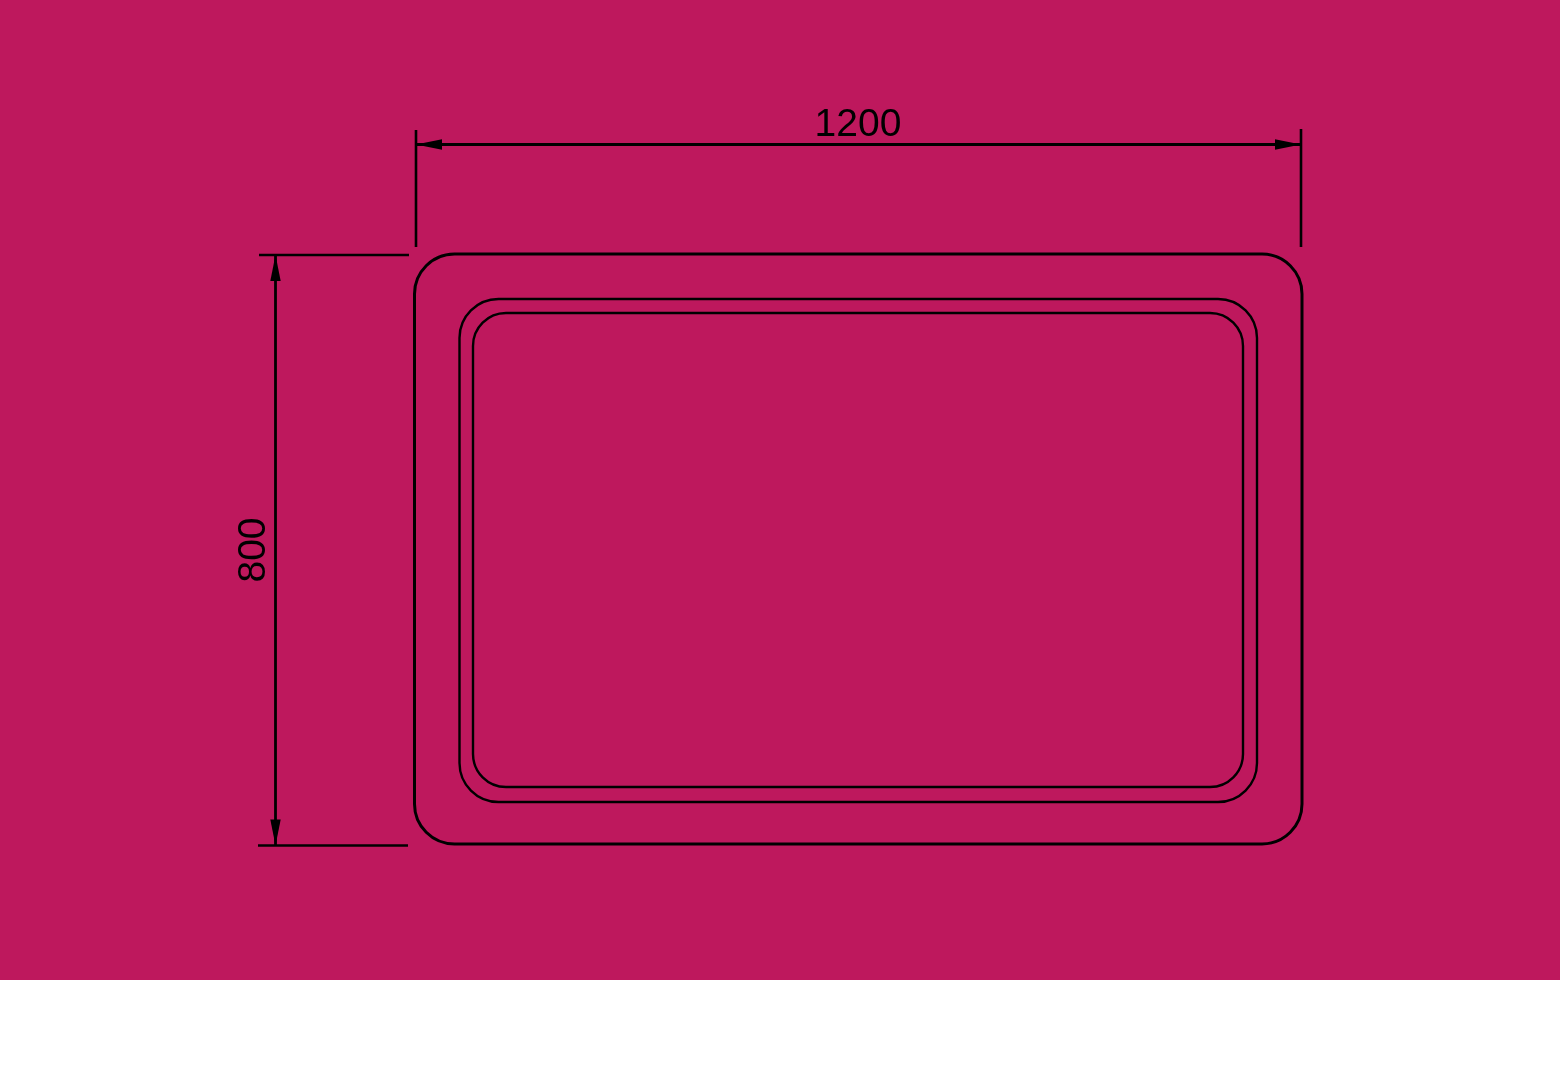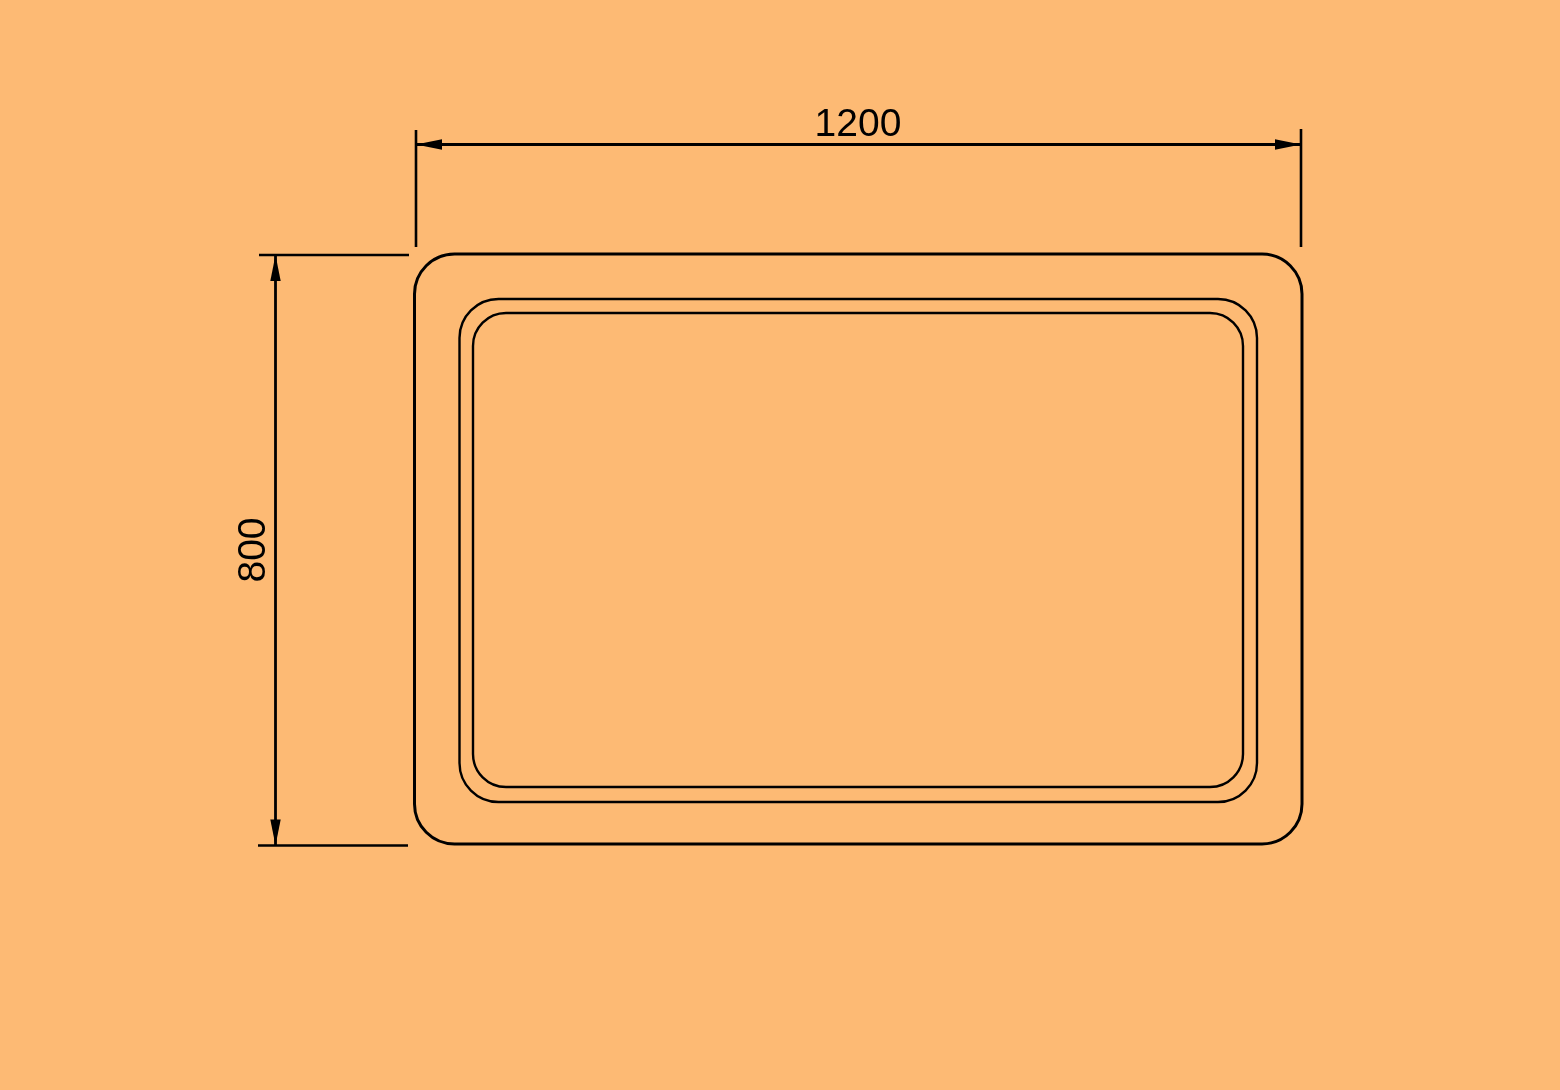--- a/index.html
+++ b/index.html
@@ -3,22 +3,22 @@
 <meta charset="utf-8">
 <style>
   html, body {
     margin: 0;
     padding: 0;
     background: #ffffff;
   }
   .page {
     position: relative;
     width: 1560px;
-    height: 1090px;
-    background: #fdba74;
+    height: 980px;
+    background: #be185d;
     overflow: hidden;
   }
   svg.drawing {
     display: block;
     width: 1560px;
     height: 1090px;
   }
   .dim-text {
     font-family: "Liberation Sans", sans-serif;
     font-size: 39px;

